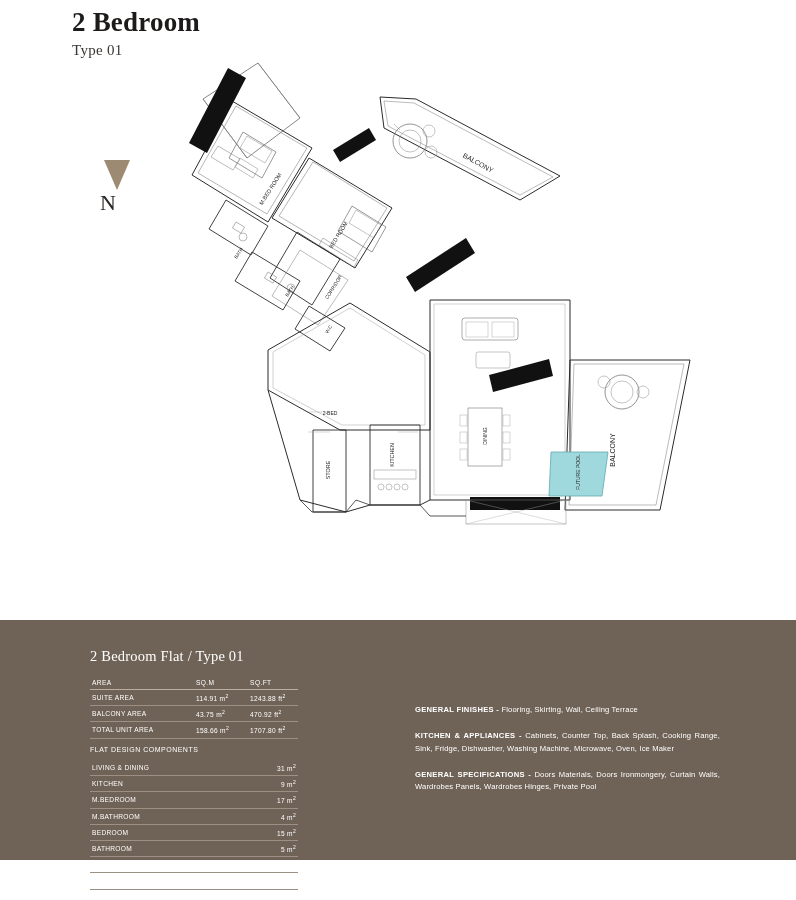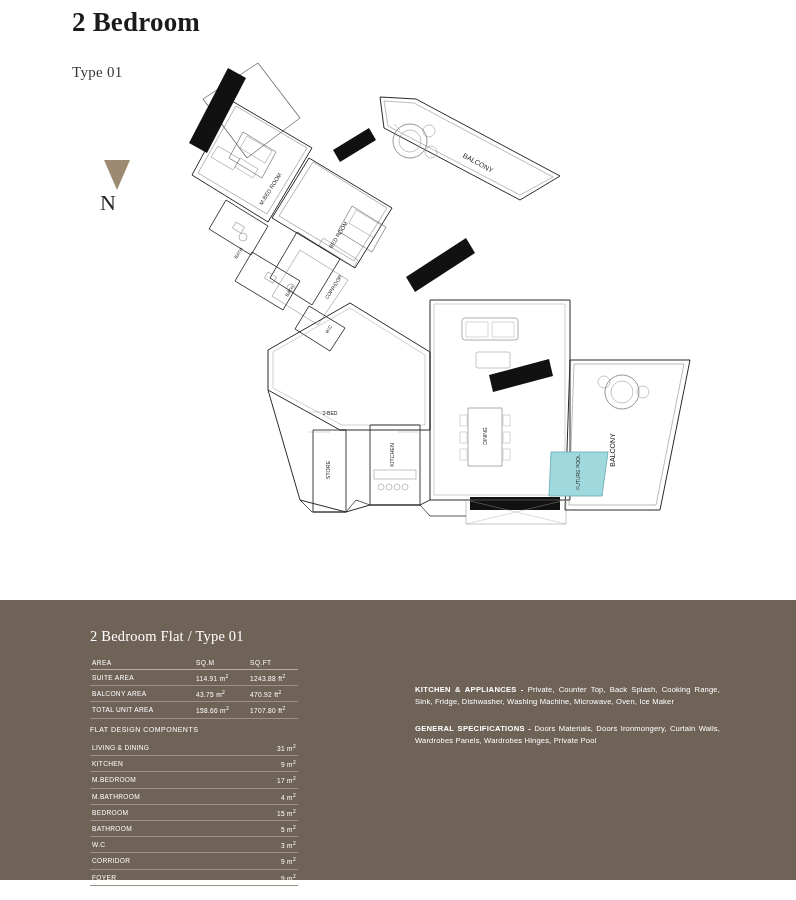--- a/index.html
+++ b/index.html
@@ -28,21 +28,21 @@
     font-weight: 700;
     letter-spacing: 0.2px;
     color: #1d1b19;
     line-height: 1.1;
   }
   .header .subtitle {
     font-family: "Liberation Serif", serif;
     font-size: 15px;
     font-weight: 400;
     color: #3a3733;
-    margin-top: 26px;
+    margin-top: 4px;
     letter-spacing: 0.3px;
   }
 
   
   .compass {
     position: absolute;
     left: 92px;
     top: 160px;
     width: 60px;
     height: 70px;
@@ -75,23 +75,23 @@
     height: 620px;
   }
   .plan svg {
     display: block;
   }
 
   
   .panel {
     position: absolute;
     left: 0;
-    top: 600px;
+    top: 620px;
     width: 796px;
-    height: 280px;
+    height: 240px;
     background: #6f6256;
     color: #ffffff;
   }
   .panel-title {
     position: absolute;
     left: 90px;
     top: 28px;
     font-family: "Liberation Serif", serif;
     font-size: 14.5px;
     color: #ffffff;
@@ -383,20 +383,23 @@
       <tr>
         <td>FOYER</td>
         <td class="val"><span>9 m</span><sup>2</sup></td>
       </tr>
 
     </tbody>
   </table>
 
   <div class="specs">
     <div class="spec-block">
-      <span class="lbl">KITCHEN &amp; APPLIANCES -</span><span> Private, Counter Top, Back Splash, Cooking Range, Sink, Fridge, Dishwasher, Washing Machine, Microwave, Oven, Ice Maker</span>
+      <span class="lbl">GENERAL FINISHES -</span><span> Flooring, Skirting, Wall, Ceiling Terrace</span>
+    </div>
+    <div class="spec-block">
+      <span class="lbl">KITCHEN &amp; APPLIANCES -</span><span> Cabinets, Counter Top, Back Splash, Cooking Range, Sink, Fridge, Dishwasher, Washing Machine, Microwave, Oven, Ice Maker</span>
     </div>
     <div class="spec-block">
       <span class="lbl">GENERAL SPECIFICATIONS -</span><span> Doors Materials, Doors Ironmongery, Curtain Walls, Wardrobes Panels, Wardrobes Hinges, Private Pool</span>
     </div>
   </div>
 
 </div>
 
 </body></html>

